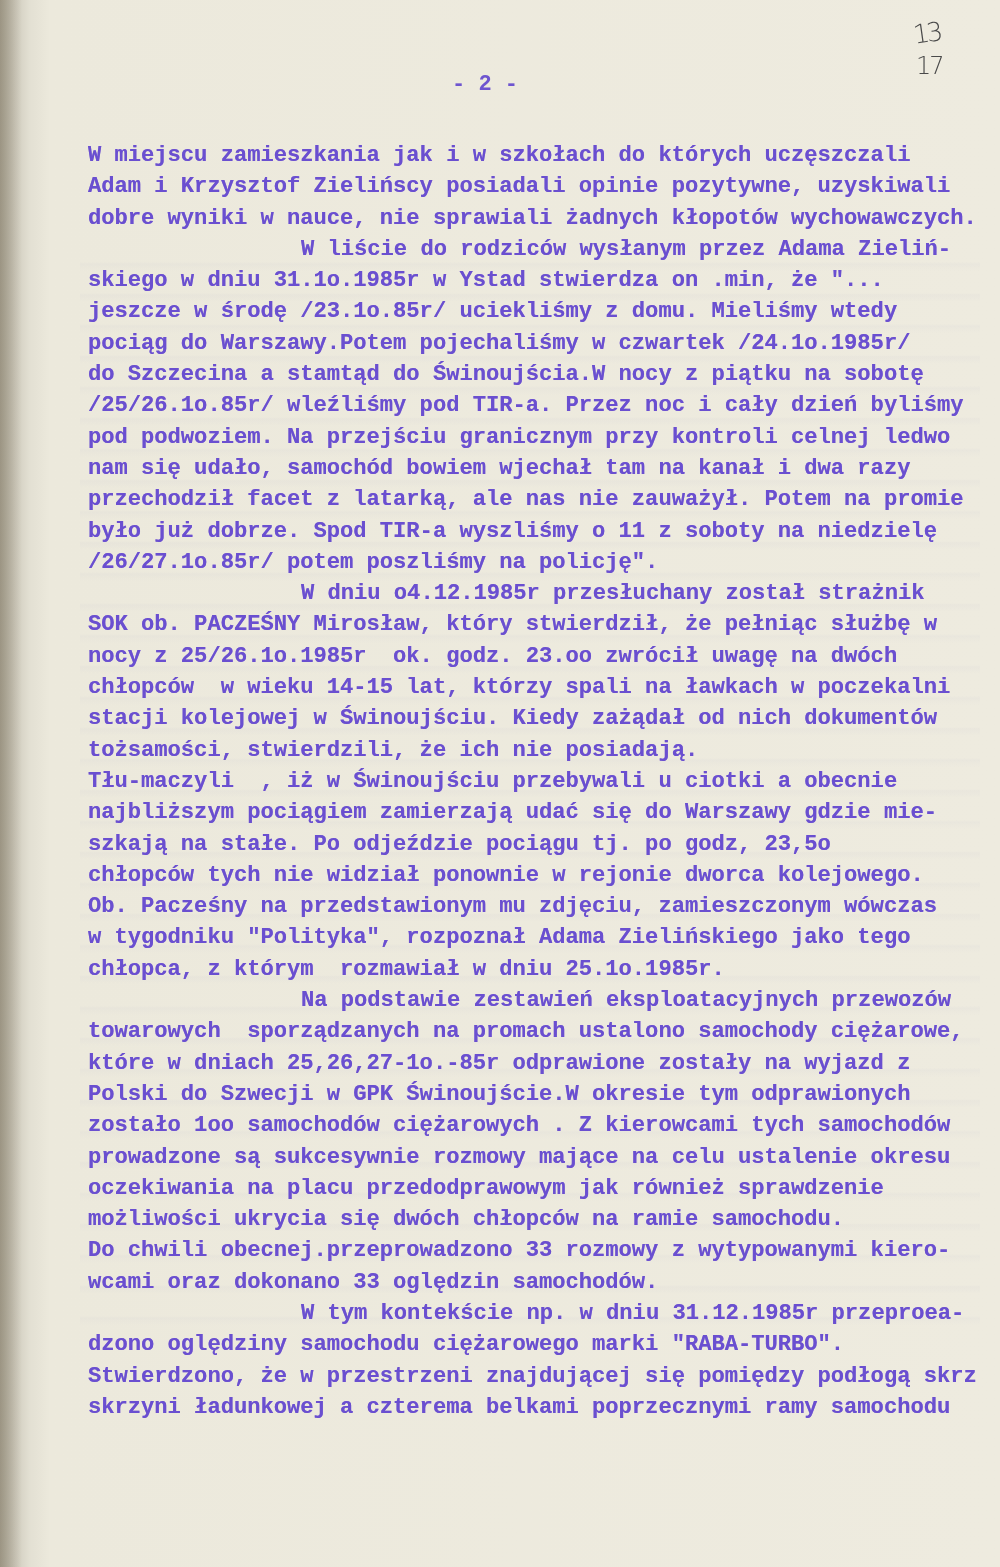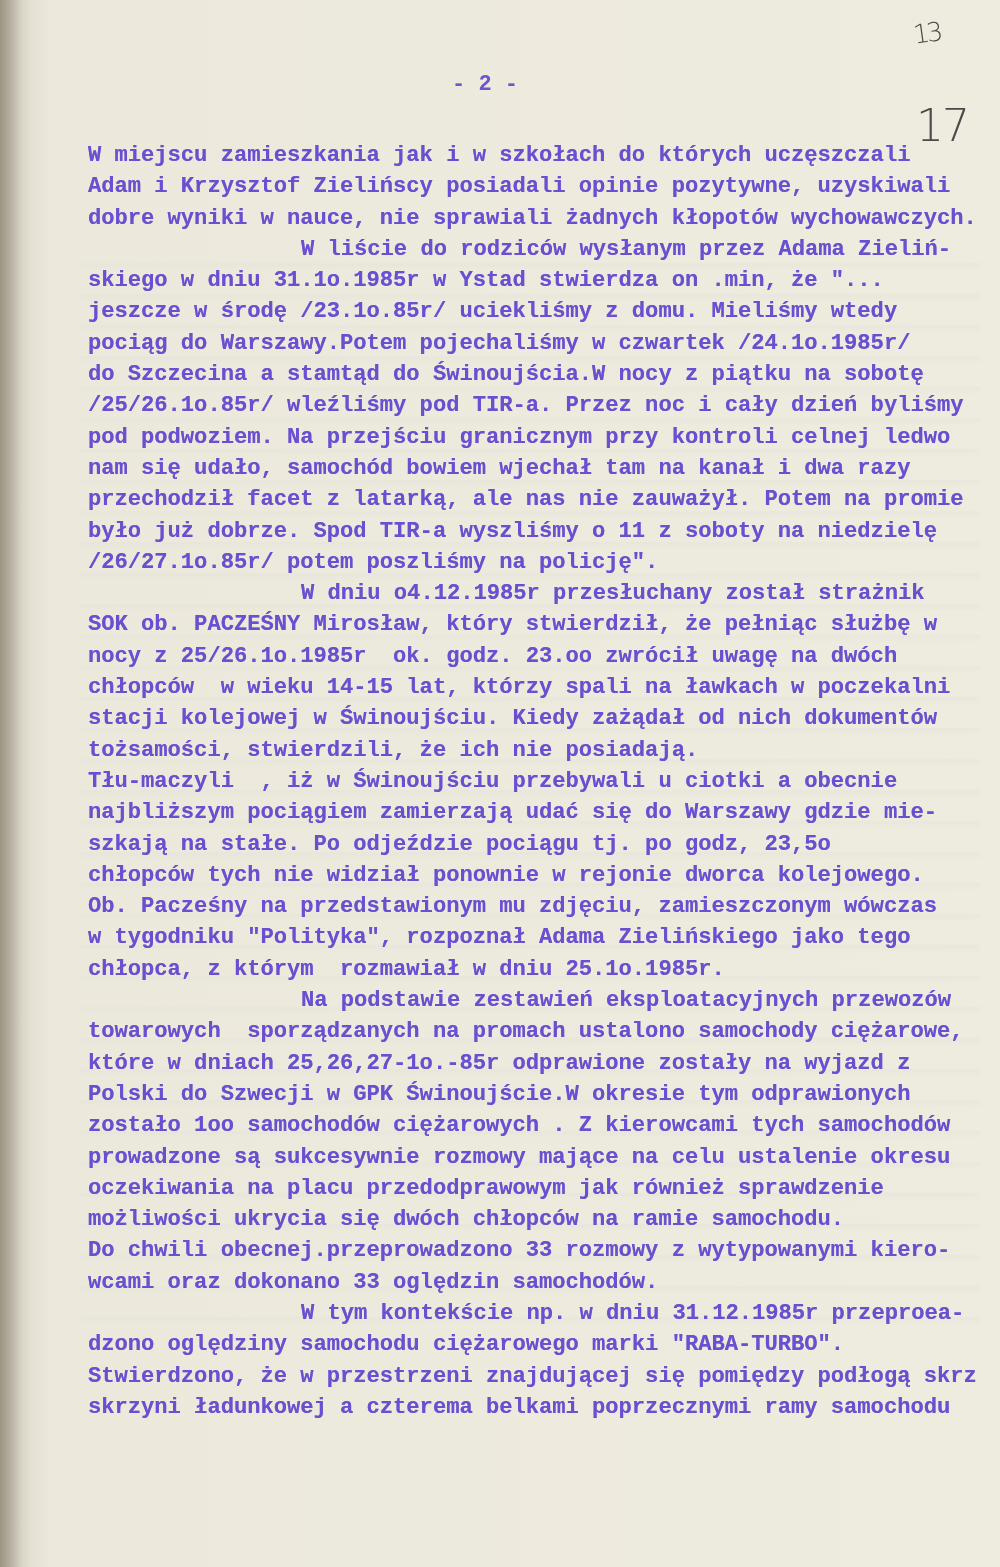--- a/index.html
+++ b/index.html
@@ -18,21 +18,21 @@
   .bleed {
     position: absolute; left: 80px; top: 240px; width: 900px; height: 1100px;
     background: repeating-linear-gradient(180deg, rgba(150,150,190,0) 0px, rgba(150,150,190,0) 22px, rgba(150,150,190,0.05) 24px, rgba(150,150,190,0) 31px);
     pointer-events: none;
   }
   .annot {
     position: absolute; font-family: "DejaVu Sans", sans-serif; color: #4a4a4a;
     font-weight: 300;
   }
   .annot-1 { left: 913px; top: 18px; font-size: 26px; transform: rotate(-8deg); letter-spacing: -3px; }
-  .annot-2 { left: 916px; top: 52px; font-size: 44px; letter-spacing: -2px; margin-top: 48px; }
+  .annot-2 { left: 916px; top: 52px; font-size: 24px; letter-spacing: -2px; }
   .page-num {
     position: absolute; left: 405px; top: 72px; width: 160px; text-align: center;
     font-family: "Liberation Mono", monospace; font-size: 22px; color: #6e55cf;
     font-weight: bold; white-space: pre;
   }
   .body-text {
     position: absolute; left: 88px; top: 140px; width: 915px;
     font-family: "Liberation Mono", monospace; font-size: 22.2px;
     line-height: 31.3px; color: #6a4fd0; font-weight: bold;
     letter-spacing: -0.05px;

